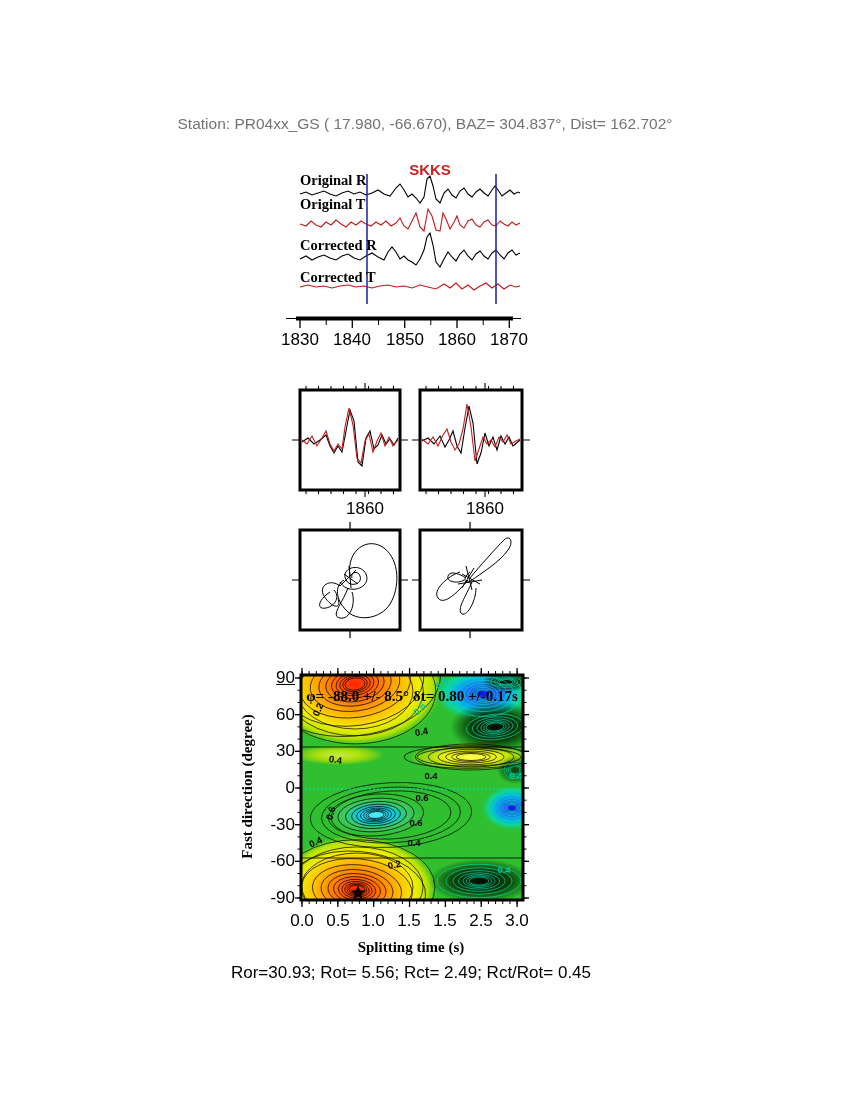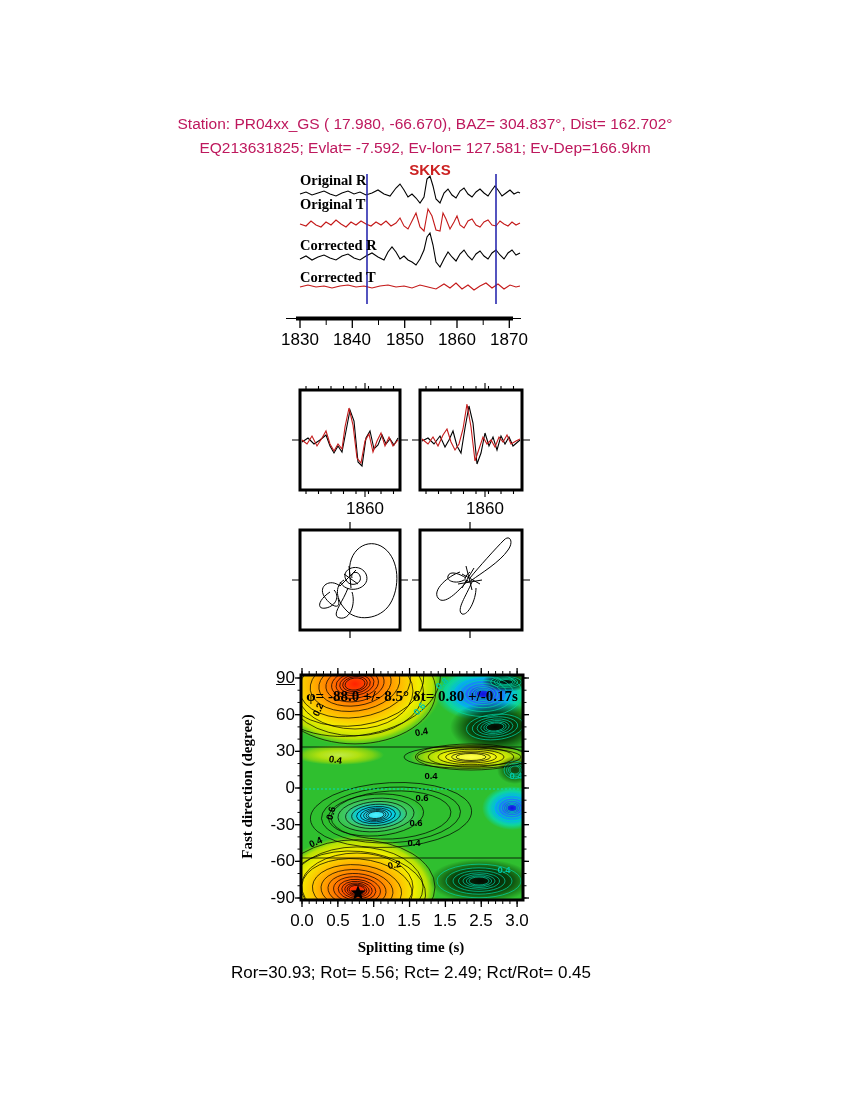--- a/index.html
+++ b/index.html
@@ -1,20 +1,20 @@
 <!DOCTYPE html>
 <html><head>
 <meta charset="utf-8">
 <style>
   html,body{margin:0;padding:0;background:#ffffff;}
   #canvas{position:relative;width:850px;height:1100px;background:#ffffff;overflow:hidden;
           font-family:"Liberation Sans", sans-serif;color:#000;}
   #gfx{position:absolute;left:0;top:0;z-index:1;}
   .txt{position:absolute;z-index:2;white-space:nowrap;}
-  .hdr{left:0;width:850px;text-align:center;font-size:15.5px;color:#be185d;}
+  .hdr{left:0;width:850px;text-align:center;font-size:15.5px;color:#737373;}
   .phase{left:0;width:860px;text-align:center;font-size:15px;font-weight:bold;color:#cc2222;}
   .trlabel{font-family:"Liberation Serif", serif;font-weight:bold;font-size:14.5px;}
   .tick{font-size:17px;}
   .tickc{text-align:center;}
   .tickr{text-align:right;}
   .serifbold{font-family:"Liberation Serif", serif;font-weight:bold;font-size:15px;}
   .ylab{transform:rotate(-90deg);transform-origin:center;text-align:center;}
   .ctr{text-align:center;}
   svg text.clab{font-family:"Liberation Sans", sans-serif;font-size:9.5px;font-weight:bold;}
 </style>
@@ -357,21 +357,20 @@
           <line x1="0" y1="186.35000000000002" x2="-6" y2="186.35000000000002" stroke-width="1.3"></line>
           <line x1="222" y1="186.35000000000002" x2="228" y2="186.35000000000002" stroke-width="1.3"></line>
           <line x1="0" y1="223.02" x2="-6" y2="223.02" stroke-width="1.3"></line>
           <line x1="222" y1="223.02" x2="228" y2="223.02" stroke-width="1.3"></line>
         </g>
       <rect x="0" y="0" width="222" height="225" fill="none" stroke="#000" stroke-width="3"></rect>
     </g>
   </svg>
 
   <div class="txt hdr" style="top:115px;">Station: PR04xx_GS (  17.980,  -66.670), BAZ=  304.837°, Dist=  162.702°</div>
-  <div class="txt hdr" style="top:139px;">EQ213631825; Evlat=  -7.592, Ev-lon= 127.581; Ev-Dep=166.9km</div>
 
   <div class="txt phase" style="top:161px;">SKKS</div>
 
   <div class="txt trlabel" style="left:300px;top:172px;">Original R</div>
   <div class="txt trlabel" style="left:300px;top:196px;">Original T</div>
   <div class="txt trlabel" style="left:300px;top:237px;">Corrected R</div>
   <div class="txt trlabel" style="left:300px;top:269px;">Corrected T</div>
 
   <div class="txt tick tickc" style="left:270px;top:330px;width:60px;">1830</div>
   <div class="txt tick tickc" style="left:322px;top:330px;width:60px;">1840</div>

